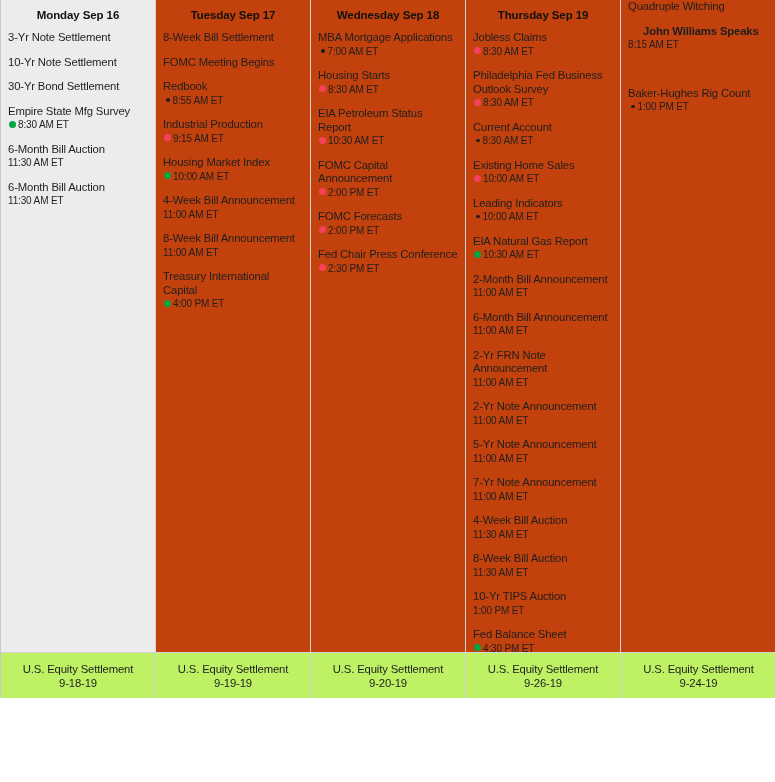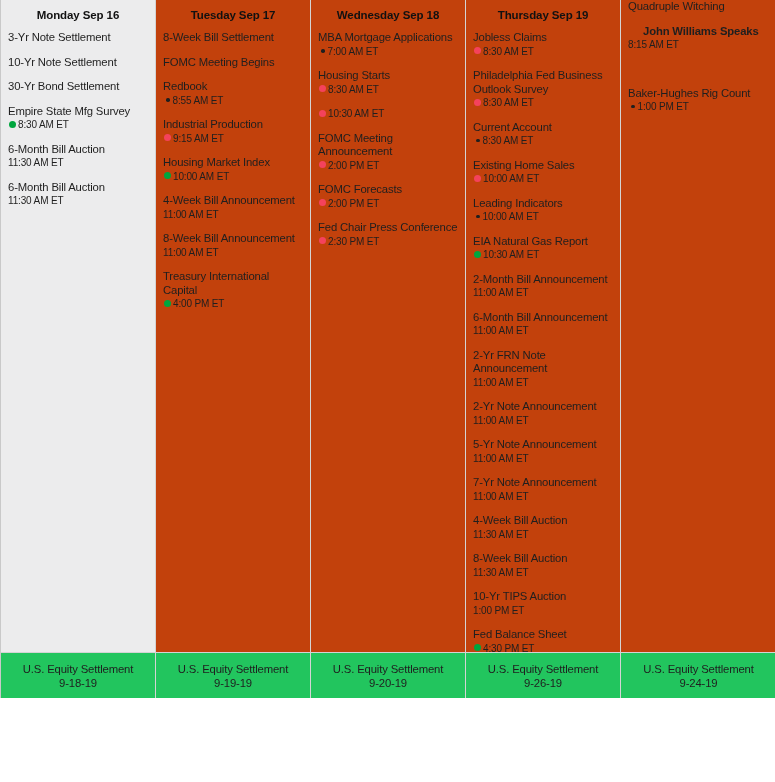--- a/index.html
+++ b/index.html
@@ -108,21 +108,21 @@
 
   .footer-row {
     display: flex;
     flex: 0 0 46px;
     border-top: 1px solid #d4d4d4;
   }
   .footer-cell {
     width: 155px;
     flex: 0 0 155px;
     border-right: 1px solid #d4d4d4;
-    background: #22c55e;
+    background: #bef264;
     text-align: center;
     padding-top: 9px;
     line-height: 14px;
   }
   .footer-cell:last-child { border-right: none; }
   .footer-label, .footer-date {
     font-size: 11.3px;
     color: #1f1f1f;
     letter-spacing: -0.15px;
     display: block;
@@ -200,24 +200,25 @@
         <div class="events">
           <div class="event">
             <span class="event-name">MBA Mortgage Applications</span>
             <span class="event-time"><span class="dot black"></span><span>7:00 AM ET</span></span>
           </div>
           <div class="event">
             <span class="event-name">Housing Starts</span>
             <span class="event-time"><span class="dot red"></span><span>8:30 AM ET</span></span>
           </div>
           <div class="event">
+            <span class="event-name">EIA Petroleum Status Report</span>
             <span class="event-time"><span class="dot red"></span><span>10:30 AM ET</span></span>
           </div>
           <div class="event">
-            <span class="event-name">FOMC Meeting Announcement</span>
+            <span class="event-name">FOMC Capital Announcement</span>
             <span class="event-time"><span class="dot red"></span><span>2:00 PM ET</span></span>
           </div>
           <div class="event">
             <span class="event-name">FOMC Forecasts</span>
             <span class="event-time"><span class="dot red"></span><span>2:00 PM ET</span></span>
           </div>
           <div class="event">
             <span class="event-name">Fed Chair Press Conference</span>
             <span class="event-time"><span class="dot red"></span><span>2:30 PM ET</span></span>
           </div>

